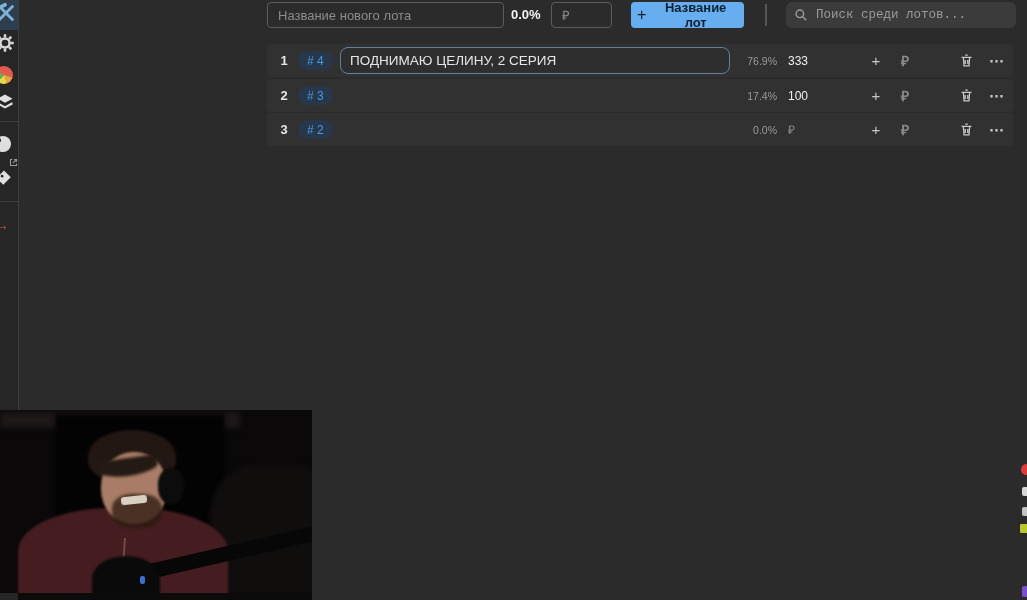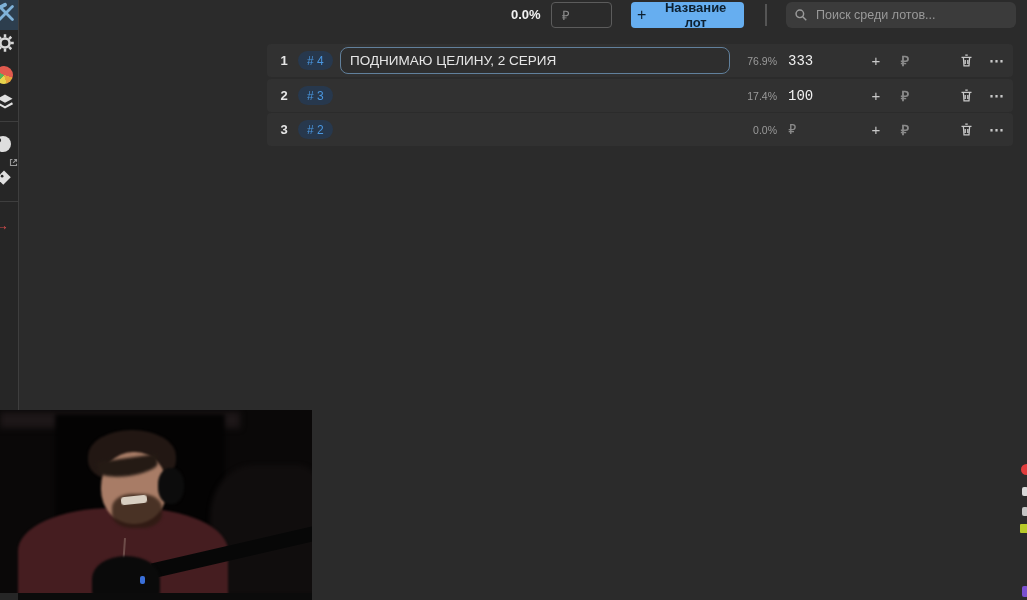--- a/index.html
+++ b/index.html
@@ -30,38 +30,38 @@
   #newLotAmount{left:551px;top:2px;width:61px;height:26px;}
   #addLotBtn{position:absolute;left:631px;top:2px;width:113px;height:26px;background:#66aef0;
              border:none;border-radius:4px;color:#0d2030;font-size:13px;font-weight:bold;
              display:flex;align-items:center;justify-content:center;gap:7px;cursor:pointer;
              font-family:"Liberation Sans",sans-serif;}
   #addLotBtn .plus-glyph{font-size:16px;font-weight:normal;}
   .tb-divider{position:absolute;left:765px;top:4px;width:2px;height:22px;background:#555;}
   .searchbox{position:absolute;left:786px;top:2px;width:230px;height:26px;background:#3b3b3b;
              border-radius:6px;display:flex;align-items:center;padding:0 8px;box-sizing:border-box;gap:6px;}
   .searchbox input{flex:1;background:transparent;border:none;outline:none;color:#e6e6e6;font-size:12.5px;
-                   font-family:Liberation Sans, sans-serif;}
+                   font-family:Liberation Mono, monospace;}
   .searchbox input::placeholder{color:#9a9a9a;}
 
   
   .lot-row{position:absolute;left:267px;width:746px;height:33px;background:#313131;border-radius:4px;}
   .lot-pos{position:absolute;left:8px;top:0;width:18px;height:33px;display:flex;align-items:center;
            justify-content:center;font-size:13px;font-weight:bold;color:#e6e6e6;}
   .lot-tag{position:absolute;left:31px;top:7px;height:19px;padding:0 9px;background:#27384d;
            border-radius:11px;color:#4a97e0;font-size:12px;display:flex;align-items:center;cursor:pointer;}
   .lot-title{position:absolute;left:73px;top:3px;width:390px;height:27px;box-sizing:border-box;
              background:transparent;border:1px solid transparent;border-radius:8px;color:#e6e6e6;
              font-size:13.5px;padding:0 9px;outline:none;font-family:"Liberation Sans",sans-serif;}
   .lot-title::placeholder{color:#8a8a8a;}
   .lot-title.editing{border-color:#61809c;background:#2e2e2e;}
   .lot-pct{position:absolute;left:455px;top:0;width:55px;height:33px;display:flex;align-items:center;
            justify-content:flex-end;font-size:10.5px;color:#9a9a9a;}
   .lot-amt{position:absolute;left:521px;top:0;width:60px;height:33px;display:flex;align-items:center;
-           font-size:14px;color:#f0f0f0;cursor:text;font-family:Liberation Mono, monospace;}
+           font-size:12px;color:#f0f0f0;cursor:text;}
   .lot-amt.ph{color:#8a8a8a;}
   .row-btn{position:absolute;top:0;width:26px;height:33px;background:transparent;border:none;
            color:#c9c9c9;font-size:15px;display:flex;align-items:center;justify-content:center;
            cursor:pointer;font-family:"Liberation Sans",sans-serif;padding:0;}
   .row-btn.ruble{color:#8a8a8a;font-weight:bold;font-size:14px;}
   .row-btn.more{letter-spacing:1px;font-weight:bold;}
   .btn-plus{left:596px;}.btn-ruble{left:625px;}.btn-trash{left:686px;}.btn-more{left:717px;}
 
   
   .webcam{position:absolute;left:0;top:410px;width:312px;height:183px;background:#0a0808;
@@ -170,20 +170,21 @@
   </nav>
   <span class="extlink">
     <svg width="9" height="9" viewBox="0 0 24 24">
       <g stroke="#9a9a9a" stroke-width="3" fill="none">
         <path d="M9 4H4v16h16v-5"></path>
           <path d="M14 4h6v6M20 4L11 13"></path>
       </g>
     </svg>
   </span>
 
+  <input id="newLotName" class="tb-input" placeholder="Название нового лота" style="">
   <div id="newLotPct">0.0%</div>
   <input id="newLotAmount" class="tb-input" placeholder="₽" style="">
   <button id="addLotBtn">
     <span class="plus-glyph">+</span>
     <span>Название лот</span>
   </button>
   <div class="tb-divider"></div>
   <div class="searchbox">
     <span style="display:flex;">
       <svg width="14" height="14" viewBox="0 0 24 24">

